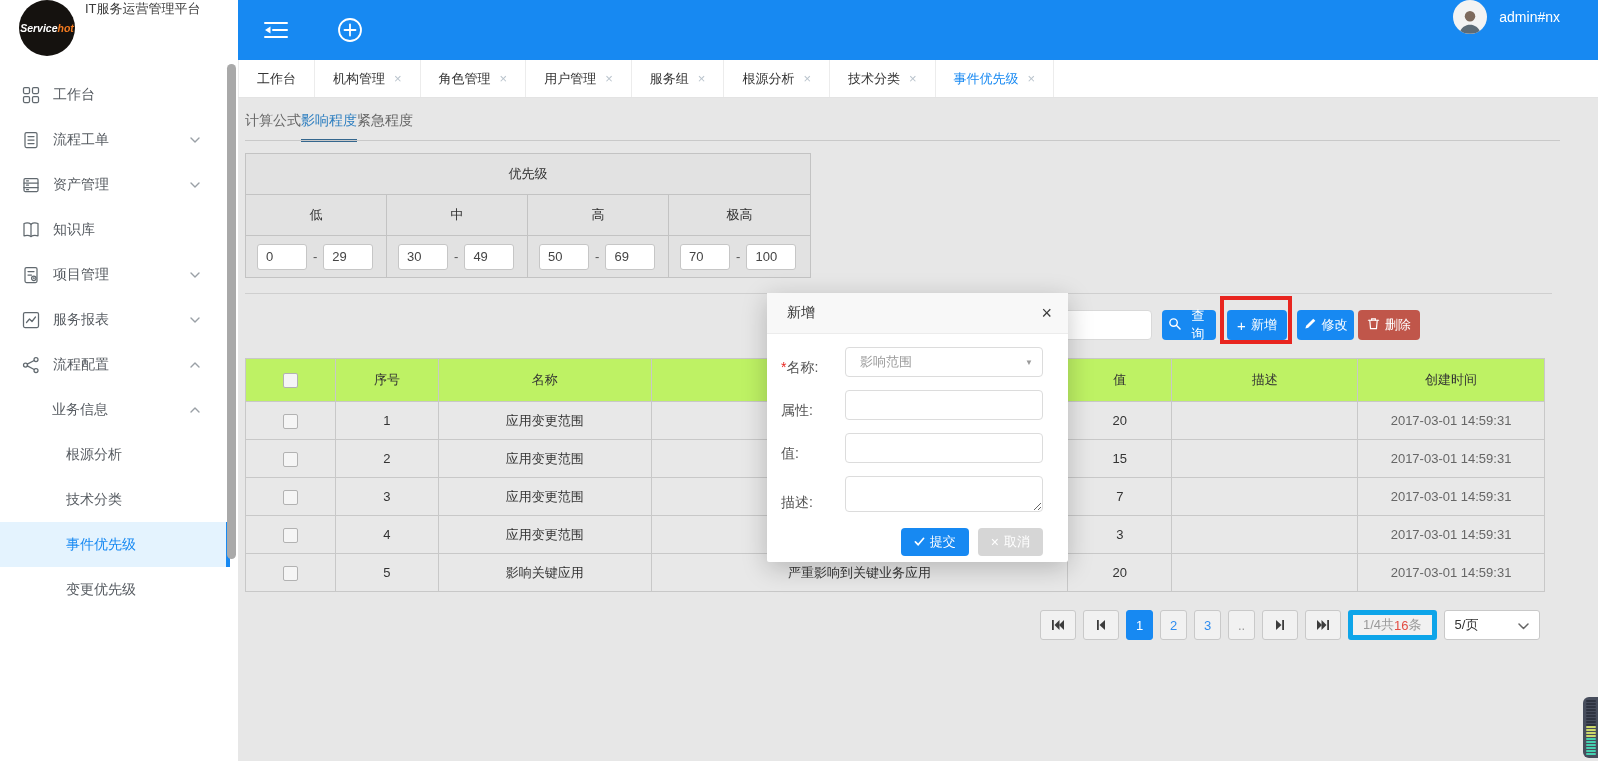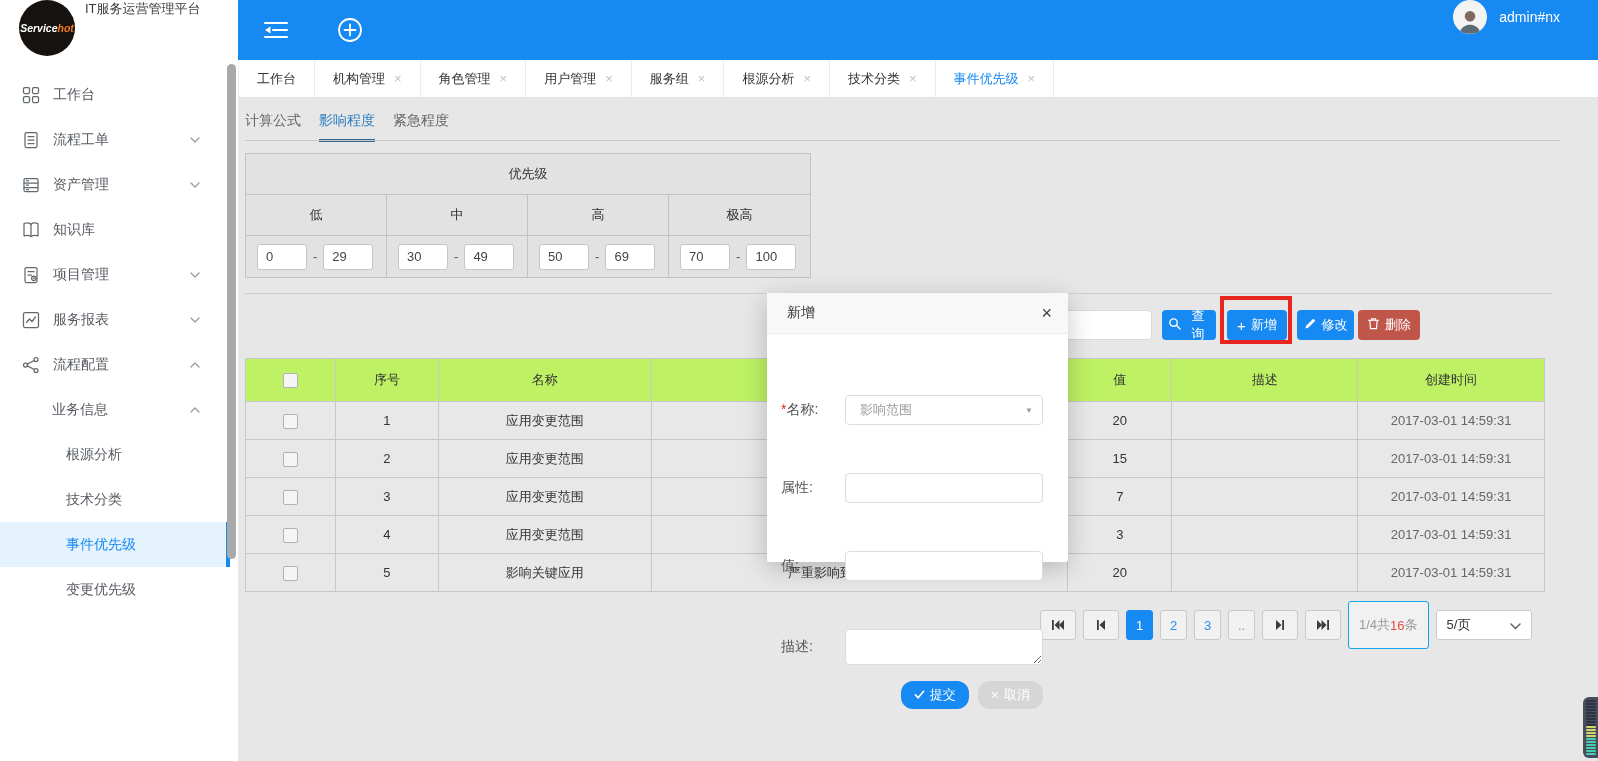--- a/index.html
+++ b/index.html
@@ -38,21 +38,21 @@
   
   .tabbar { position:absolute; left:238px; right:0; top:60px; height:37px; background:#fff; border-bottom:1px solid #e3e3e3; display:flex; z-index:2; }
   .tab { display:flex; align-items:center; padding:0 18px; font-size:13px; color:#333; border-right:1px solid #ececec; cursor:pointer; }
   .tab:first-child { border-left:1px solid #ececec; }
   .tab .tab-x { margin-left:9px; color:#b9c3cc; font-size:13px; }
   .tab.active { color:#1789f2; }
 
   
   .content { position:absolute; left:238px; top:98px; width:1360px; height:663px; background:#e7e7e7; }
 
-  .subtabs { position:absolute; left:7px; top:14px; display:flex; gap:18px; font-size:14px; color:#666; }
+  .subtabs { position:absolute; left:7px; top:14px; display:flex; font-size:14px; color:#666; }
   .subtab { padding-bottom:9px; border-bottom:3px solid transparent; cursor:pointer; }
   .subtab.active { color:#2e7fc0; border-bottom-color:#35678e; }
   .hline1 { position:absolute; left:7px; top:42px; width:1315px; height:1px; background:#c9c9c9; }
 
   .prio { position:absolute; left:7px; top:55px; width:566px; box-sizing:border-box; border:1px solid #c3c3c3;
           background:#e2e2e2; font-size:13px; color:#333; }
   .prio-title { height:40px; line-height:40px; text-align:center; border-bottom:1px solid #c3c3c3; }
   .prio-cols { display:flex; }
   .prio-col { width:161.5px; box-sizing:border-box; border-right:1px solid #c3c3c3; }
   .prio-col:last-child { border-right:none; }
@@ -83,47 +83,47 @@
   .cbx { appearance:none; -webkit-appearance:none; width:15px; height:15px; border:1px solid #b2b2b2; border-radius:2px;
          background:#f5f5f5; margin:0; vertical-align:middle; cursor:pointer; }
 
   .pager { position:absolute; left:802px; top:512px; height:30px; display:flex; align-items:center; gap:7px; }
   .pg { min-width:36px; height:30px; box-sizing:border-box; border:1px solid #c9c9c9; background:#f1f1f1; border-radius:3px;
         display:flex; align-items:center; justify-content:center; font-size:13px; color:#2d8cf0; cursor:pointer; }
   .pg.num { min-width:27px; }
   .pg.active { background:#1789f2; border-color:#1789f2; color:#fff; }
   .pg.dots { color:#9a9a9a; }
   .pg svg { fill:#3c3c3c; stroke:none; }
-  .pg-counter { height:48px; box-sizing:border-box; border:1px solid #0ea5e9; border-radius:3px; background:#f1f1f1;
+  .pg-counter { height:30px; box-sizing:border-box; border:5px solid #0ea5e9; border-radius:3px; background:#f1f1f1;
                 display:flex; align-items:center; padding:0 10px; font-size:13px; color:#9a9a9a; }
   .pg-counter .red { color:#e34d43; }
   .pg-size { width:96px; height:30px; box-sizing:border-box; border:1px solid #c9c9c9; border-radius:3px; background:#fff;
              display:flex; align-items:center; justify-content:space-between; padding:0 10px; font-size:13px; color:#333; cursor:pointer; }
   .pg-size svg { fill:none; stroke:#666; stroke-width:1.5; stroke-linecap:round; stroke-linejoin:round; }
 
   
   .modal { position:absolute; left:529px; top:195px; width:301px; height:269px; background:#fff; z-index:10;
            border-radius:2px; box-shadow:0 6px 26px rgba(0,0,0,0.22); }
   .modal-head { height:40px; background:#f8f8f8; border-bottom:1px solid #ececec; display:flex; align-items:center;
                 justify-content:space-between; padding:0 16px 0 20px; font-size:14px; color:#333; }
   .modal-close { font-size:18px; color:#3c3c3c; cursor:pointer; line-height:1; }
   .modal-body { padding:13px 25px 0 14px; }
-  .mrow { display:flex; align-items:center; margin-bottom:13px;margin-top:48px; }
+  .mrow { display:flex; align-items:flex-end; margin-bottom:13px; }
   .mlabel { width:64px; flex:none; font-size:14px; color:#555; }
   .req { color:#e8251f; }
   .mselect { flex:1; height:30px; box-sizing:border-box; border:1px solid #dcdcdc; border-radius:4px; background:#fff;
              display:flex; align-items:center; justify-content:space-between; padding:0 9px 0 14px; cursor:pointer; }
   .mselect .sel-text { color:#9a9a9a; font-size:13px; }
   .mselect .caret { color:#9a9a9a; font-size:8px; }
   .minput { flex:1; height:30px; box-sizing:border-box; border:1px solid #dcdcdc; border-radius:4px; background:#fff;
             padding:0 8px; font-size:13px; font-family:inherit; }
   .mtextarea { flex:1; height:36px; box-sizing:border-box; border:1px solid #dcdcdc; border-radius:4px; background:#fff;
                padding:4px 8px; font-size:13px; font-family:inherit; resize:both; }
   .modal-foot { display:flex; justify-content:flex-end; gap:9px; padding:3px 25px 0 0; }
-  .mbtn { height:28px; border:none; border-radius:12px; color:#fff; font-size:13px; display:flex; align-items:center;
+  .mbtn { height:28px; border:none; border-radius:4px; color:#fff; font-size:13px; display:flex; align-items:center;
           gap:5px; padding:4px 13px; cursor:pointer; font-family:inherit; }
   .mbtn.submit { background:#1789f2; }
   .mbtn.cancel { background:#d6d6d6; }
   .mbtn .x-glyph { font-size:14px; line-height:1; }
 
   
   .meter { position:absolute; left:1583px; top:697px; width:15px; height:61px; background:#474d5c;
            border-radius:6px 0 0 6px; box-sizing:border-box; padding:3px 2px 3px 3px; display:flex;
            flex-direction:column; justify-content:space-between; z-index:30; }
   .meter i { display:block; height:2px; border-radius:1px; }

